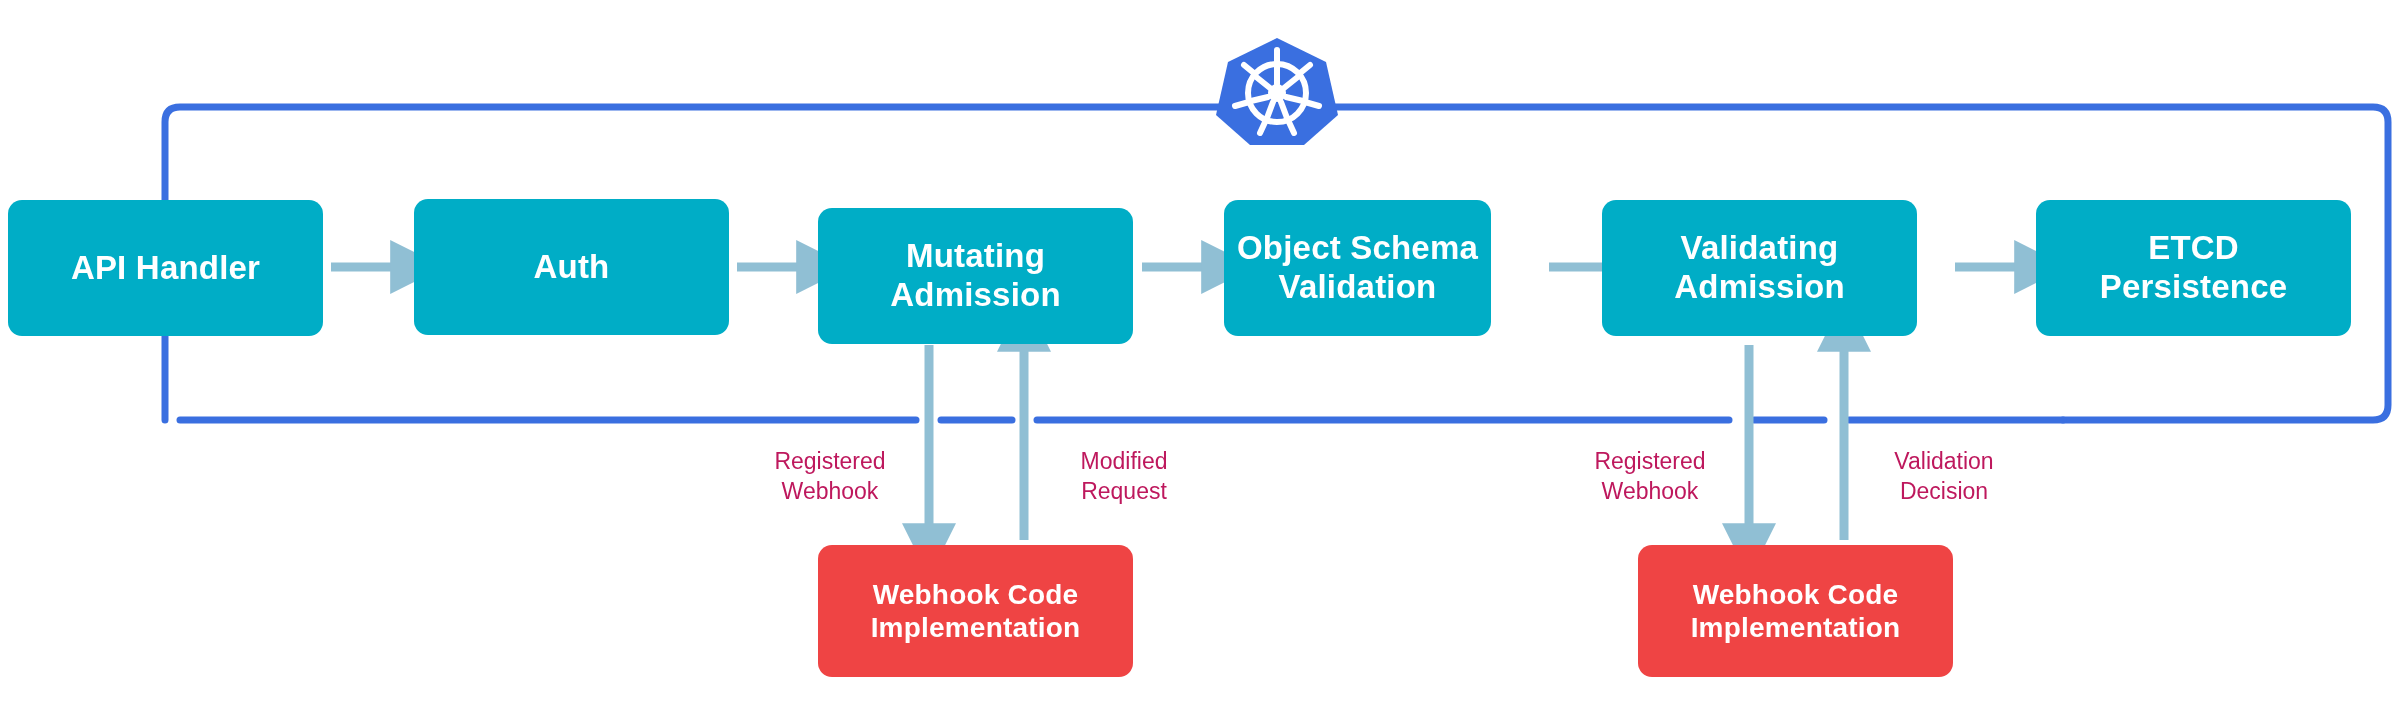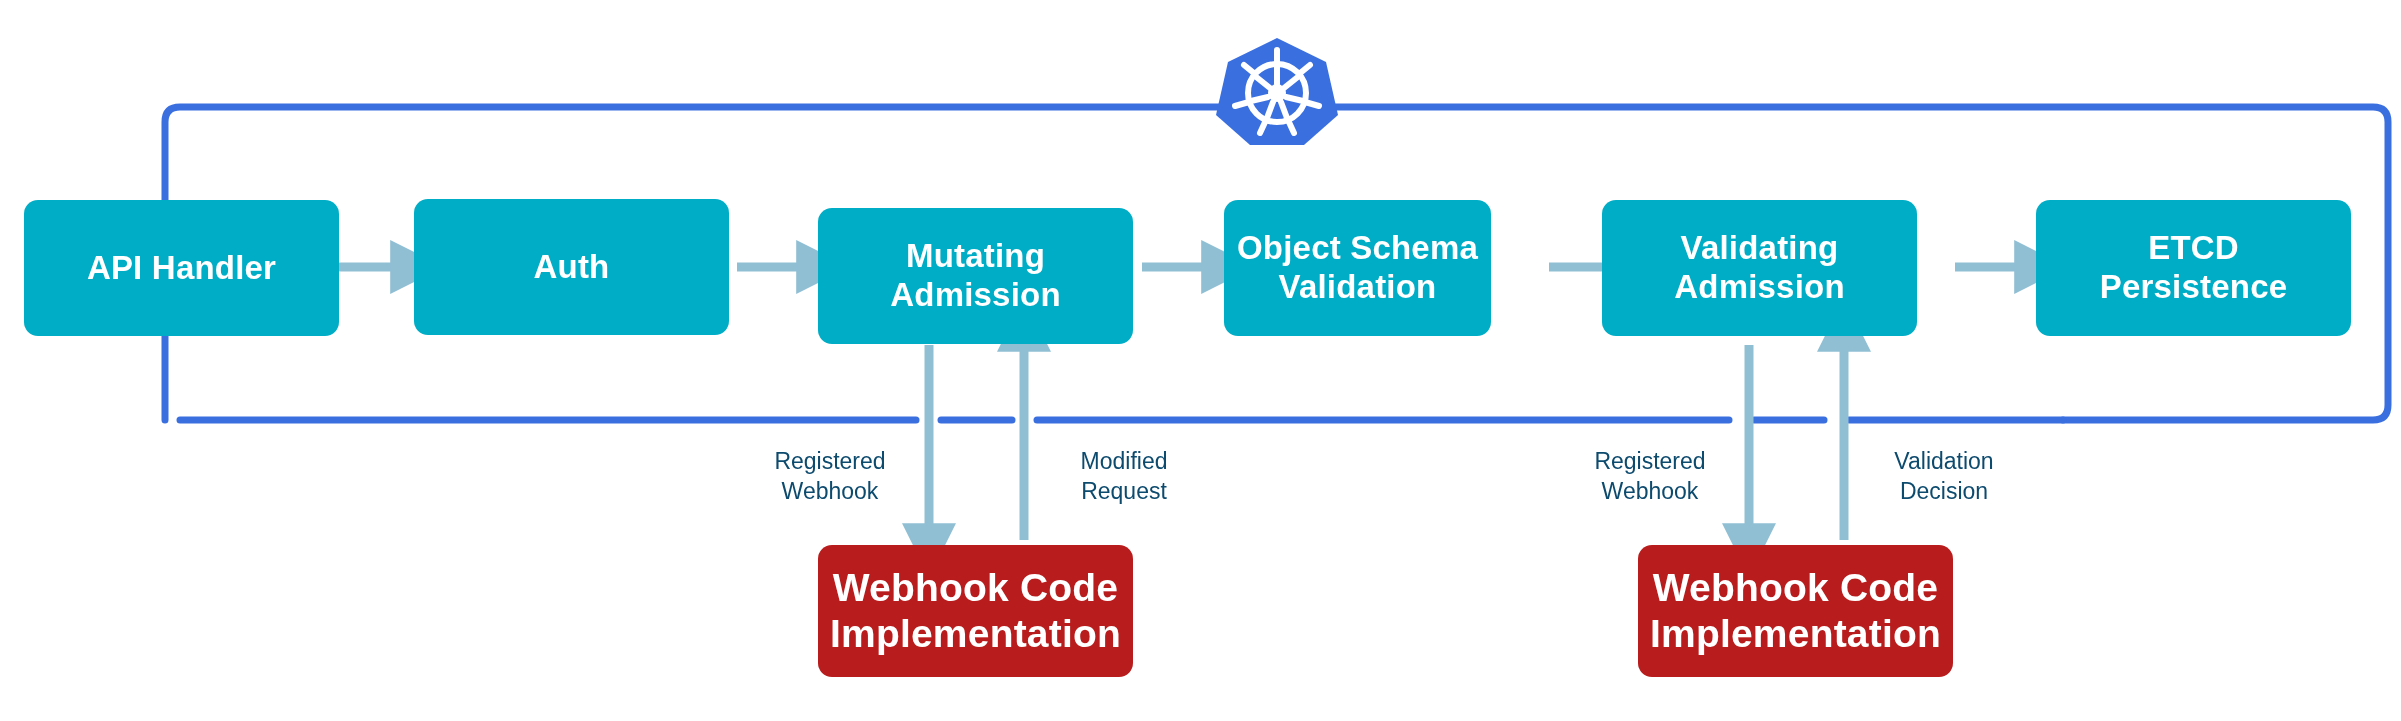--- a/index.html
+++ b/index.html
@@ -36,26 +36,26 @@
     line-height: 1.18;
     letter-spacing: 0.2px;
     box-sizing: border-box;
     padding: 4px 10px;
   }
   .node-stage {
     background: #00ADC6;
     font-size: 33px;
   }
   .node-webhook {
-    background: #b91c1c;
-    font-size: 39px;
+    background: #ef4444;
+    font-size: 28px;
   }
   .edge-label {
     position: absolute;
-    color: #0c4a6e;
+    color: #be185d;
     font-size: 23px;
     line-height: 1.32;
     text-align: center;
     white-space: pre-line;
   }
 </style>
 </head>
 <body>
 
 <div id="canvas">
@@ -111,21 +111,21 @@
         <line x1="7" y1="-5" x2="22" y2="-17"></line>
         <line x1="9" y1="4" x2="26" y2="8"></line>
         <line x1="4" y1="9" x2="10" y2="25"></line>
         <line x1="-4" y1="9" x2="-10" y2="25"></line>
         <line x1="-9" y1="4" x2="-26" y2="8"></line>
         <line x1="-7" y1="-5" x2="-22" y2="-17"></line>
       </g>
     </g>
   </svg>
 
-  <div class="node-box node-stage" style="left: 24px; top: 200px; width: 315px; height: 136px; white-space: pre-line;">API Handler</div>
+  <div class="node-box node-stage" style="left: 8px; top: 200px; width: 315px; height: 136px; white-space: pre-line;">API Handler</div>
 
   <div class="node-box node-stage" style="left: 414px; top: 199px; width: 315px; height: 136px; white-space: pre-line;">Auth</div>
 
   <div class="node-box node-stage" style="left: 818px; top: 200px; width: 315px; height: 136px; white-space: pre-line; margin-top: 8px;">Mutating
 Admission</div>
 
   <div class="node-box node-stage" style="left: 1224px; top: 200px; width: 267px; height: 136px; white-space: pre-line;">Object Schema
 Validation</div>
 
   <div class="node-box node-stage" style="left: 1602px; top: 200px; width: 315px; height: 136px; white-space: pre-line;">Validating

